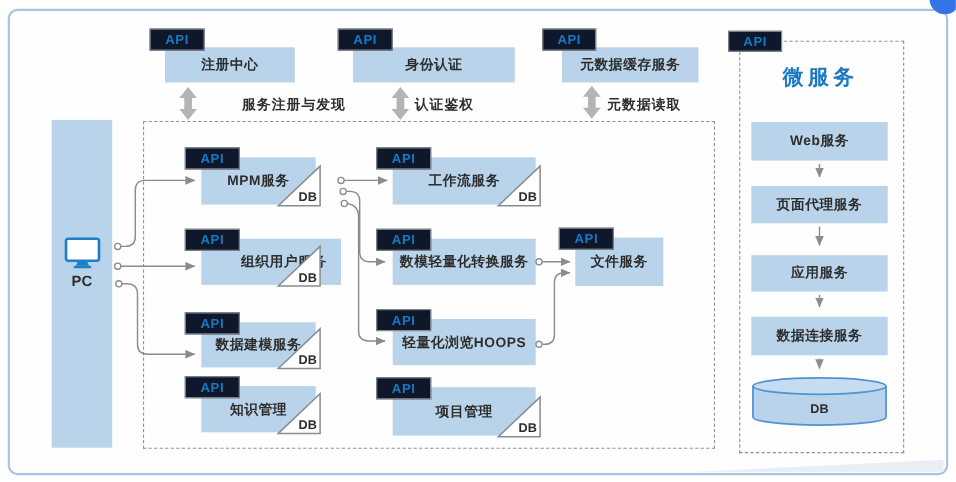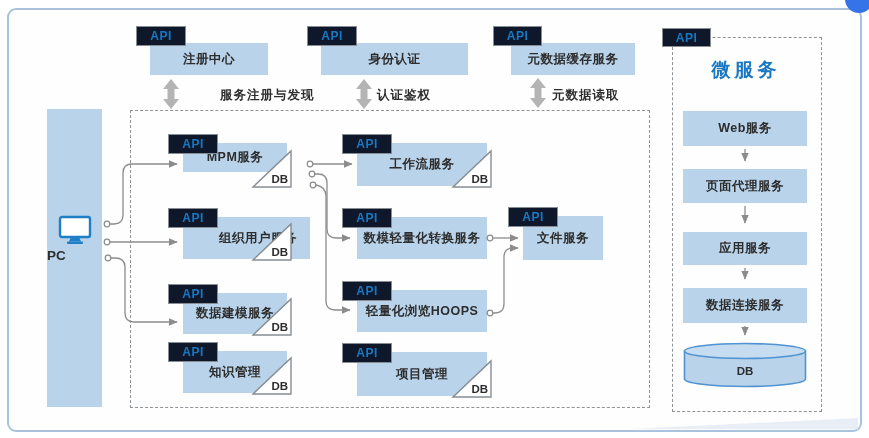--- a/index.html
+++ b/index.html
@@ -8,21 +8,21 @@
   #frame{position:absolute;left:7px;top:8px;width:851px;height:420px;border:2px solid #a9c2de;border-radius:9px;background:#fefefe;}
   #corner-dot{position:absolute;left:845px;top:-15px;width:28px;height:28px;border-radius:50%;background:#3573e8;z-index:6;}
   #corner-wedge{position:absolute;left:630px;top:418px;width:228px;height:11px;background:#e9eef6;clip-path:polygon(0 100%,100% 0,100% 100%);z-index:1;}
   .box{position:absolute;background:#b9d3ea;display:flex;align-items:center;justify-content:center;
        font-size:12.5px;font-weight:600;color:#2d2d2d;z-index:2;letter-spacing:0.5px;white-space:nowrap;}
   .api-tag{position:absolute;background:#0f172a;border:1.5px solid #878d93;display:flex;align-items:center;justify-content:center;
        font-size:12px;font-weight:700;color:#1779c4;z-index:3;letter-spacing:0.5px;}
   .dashed-panel{position:absolute;border:1px dashed #8f9499;z-index:0;background:transparent;}
   .flow-label{position:absolute;font-size:12.5px;font-weight:700;color:#2d2d2d;z-index:2;white-space:nowrap;letter-spacing:1px;}
   #pc-bar{position:absolute;left:47px;top:109px;width:55px;height:298px;background:#b9d3ea;z-index:2;}
-  #pc-label{position:absolute;left:0;top:139px;width:100%;font-size:13.5px;font-weight:600;color:#2d2d2d;}
+  #pc-label{position:absolute;left:0;top:139px;width:100%;text-align:center;font-size:13.5px;font-weight:600;color:#2d2d2d;}
   #pc-icon{position:absolute;left:11px;top:106px;}
   #ms-title{position:absolute;left:672px;top:57px;width:148px;text-align:center;font-size:19px;font-weight:700;
        color:#1a78c2;letter-spacing:4px;z-index:2;white-space:nowrap;}
   #overlay{position:absolute;left:0;top:0;z-index:4;pointer-events:none;}
   #overlay text{font-family:"Liberation Sans","DejaVu Sans",sans-serif;font-size:11.5px;font-weight:600;fill:#2d2d2d;}
   #db-cyl-text{font-size:13px;font-weight:700;}
 </style>
 </head>
 <body>
 
@@ -48,21 +48,21 @@
 
   <div class="api-tag" style="left:307px;top:26px;width:48px;height:18px;">API</div>
   <div class="box" style="left:321px;top:43px;width:147px;height:32px;">身份认证</div>
   <div class="flow-label" style="left:377px;top:87px;">认证鉴权</div>
 
   <div class="api-tag" style="left:493px;top:26px;width:47px;height:18px;">API</div>
   <div class="box" style="left:511px;top:43px;width:124px;height:32px;">元数据缓存服务</div>
   <div class="flow-label" style="left:552px;top:87px;">元数据读取</div>
 
   <div class="api-tag" style="left:168px;top:134px;width:48px;height:18px;">API</div>
-  <div class="box" style="left:183px;top:143px;width:104px;height:29px;">MPM服务</div>
+  <div class="box" style="left:183px;top:143px;width:104px;height:43px;">MPM服务</div>
 
   <div class="api-tag" style="left:168px;top:208px;width:48px;height:18px;">API</div>
   <div class="box" style="left:183px;top:217px;width:104px;height:42px;padding-left:23px;">组织用户服务</div>
 
   <div class="api-tag" style="left:168px;top:284px;width:48px;height:18px;">API</div>
   <div class="box" style="left:183px;top:293px;width:104px;height:41px;">数据建模服务</div>
 
   <div class="api-tag" style="left:168px;top:342px;width:48px;height:18px;">API</div>
   <div class="box" style="left:183px;top:351px;width:104px;height:42px;">知识管理</div>
 

